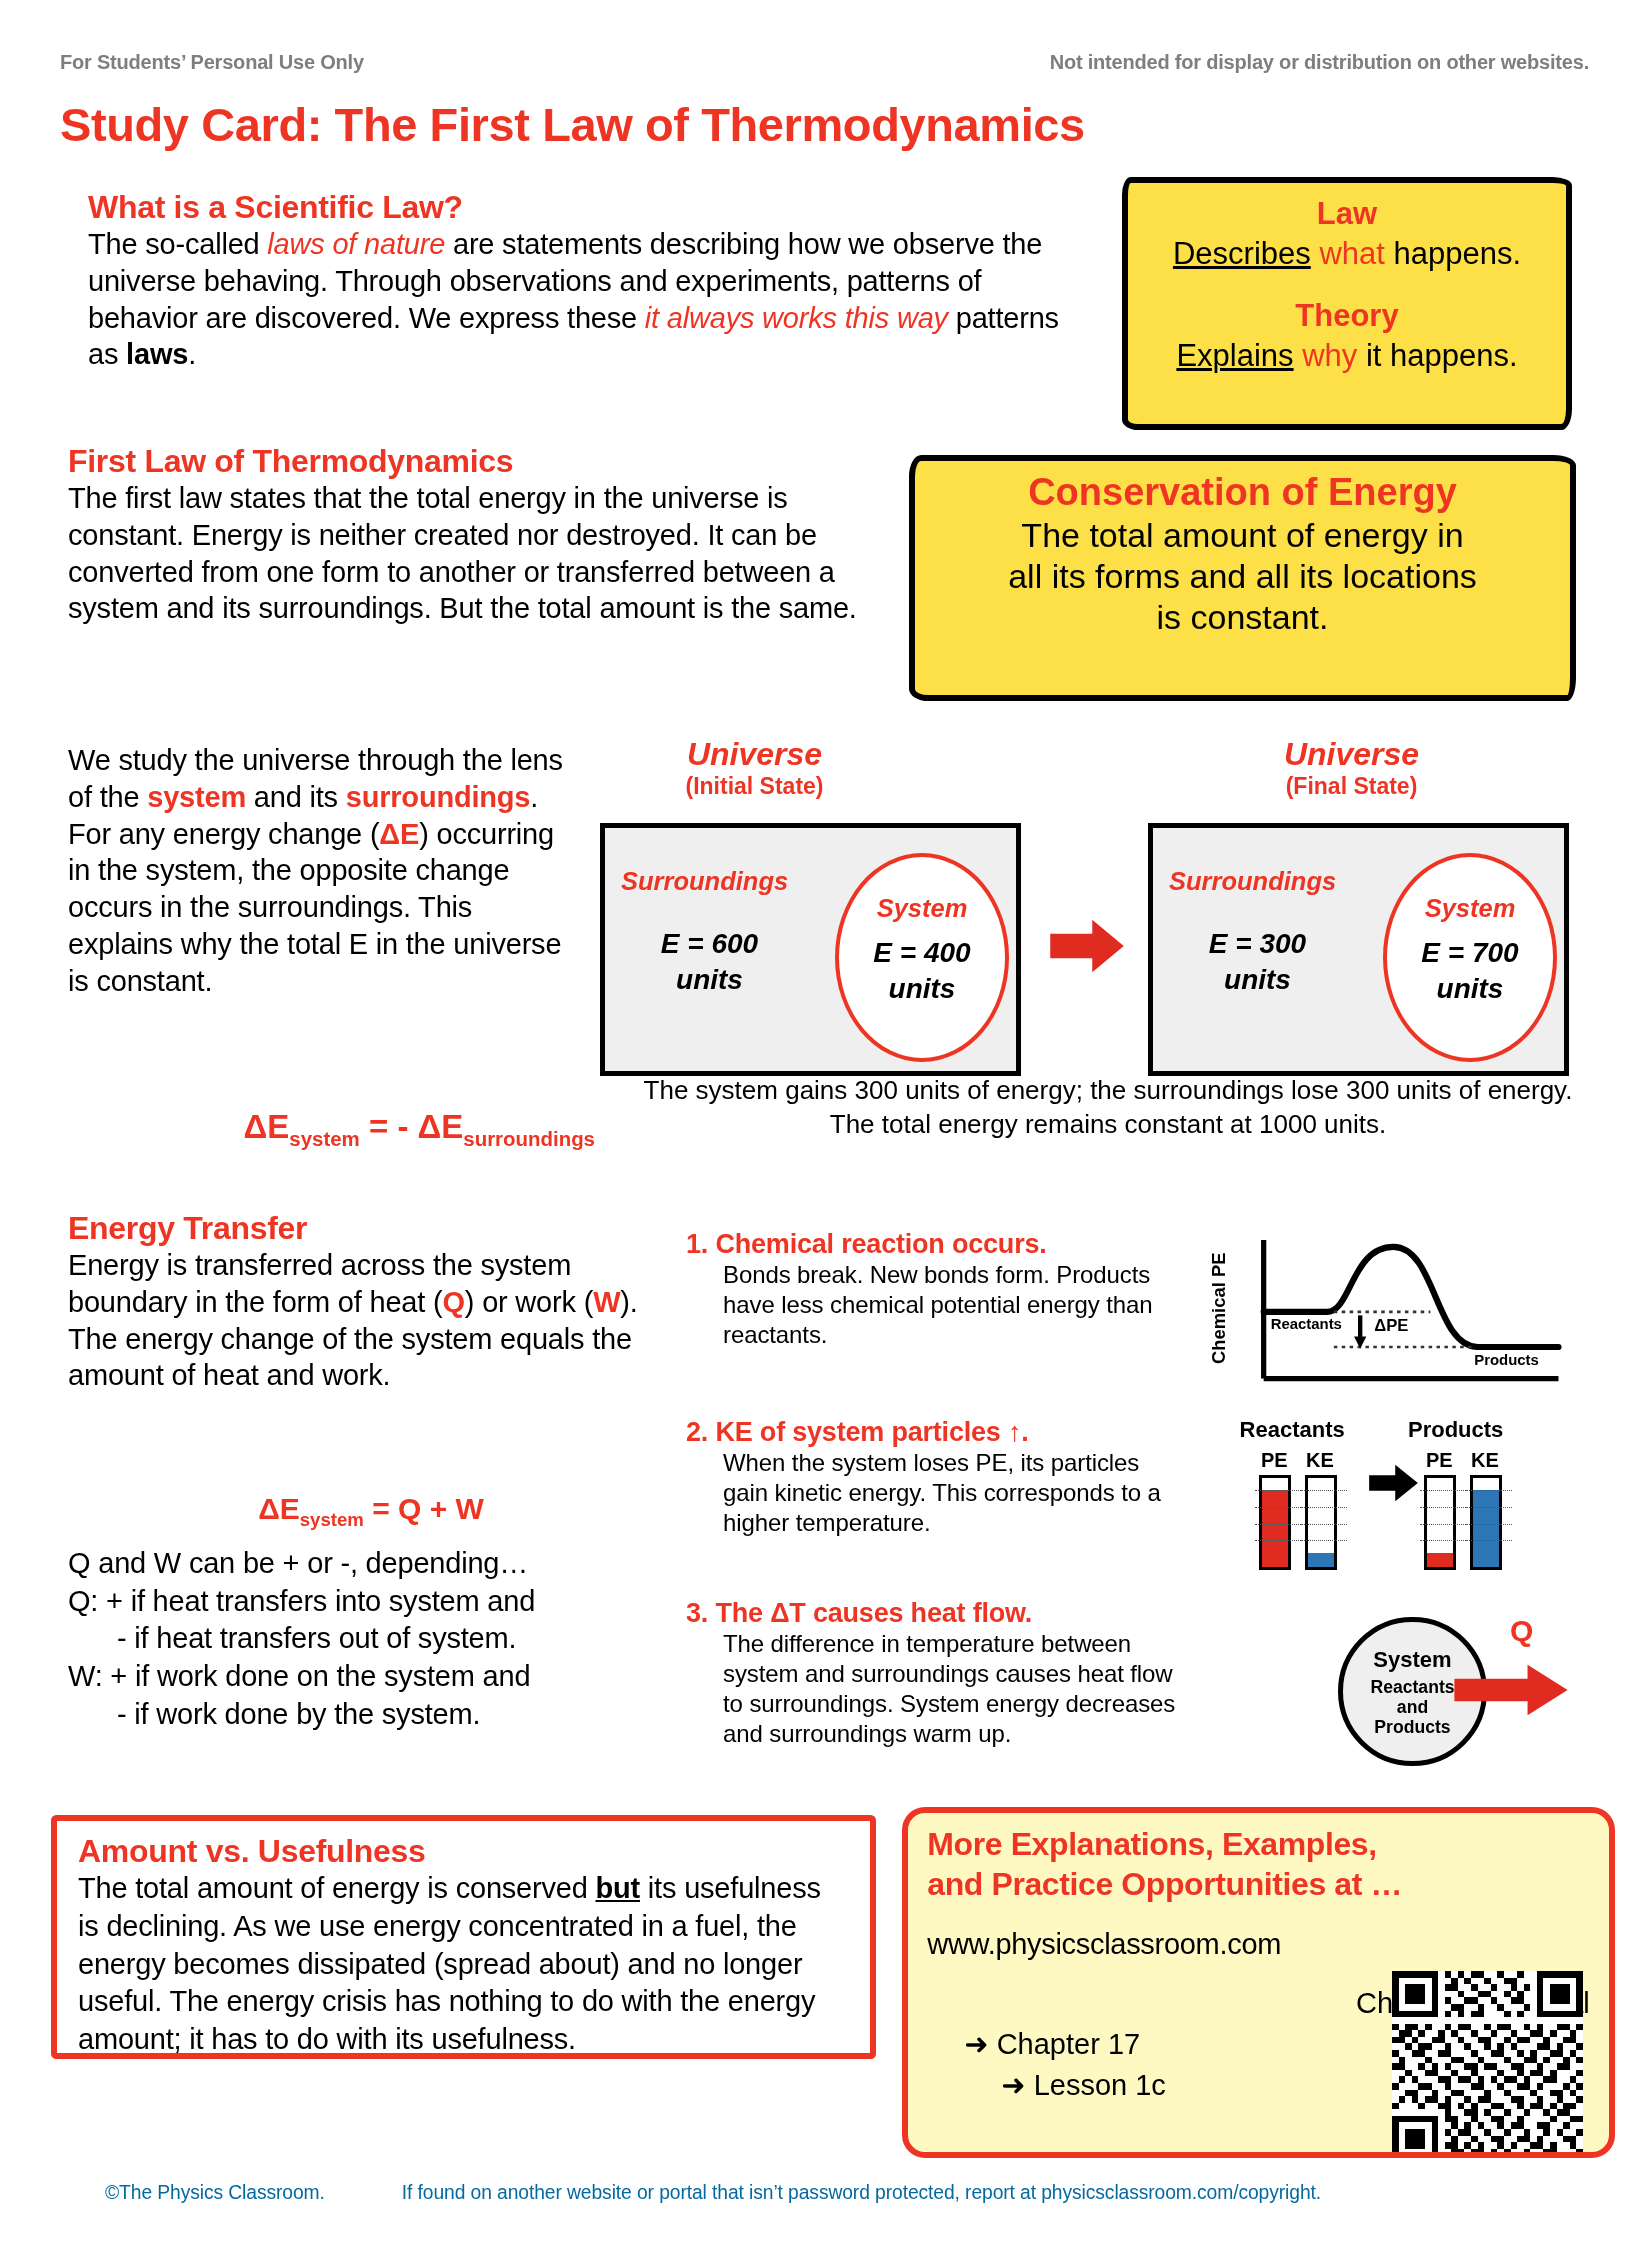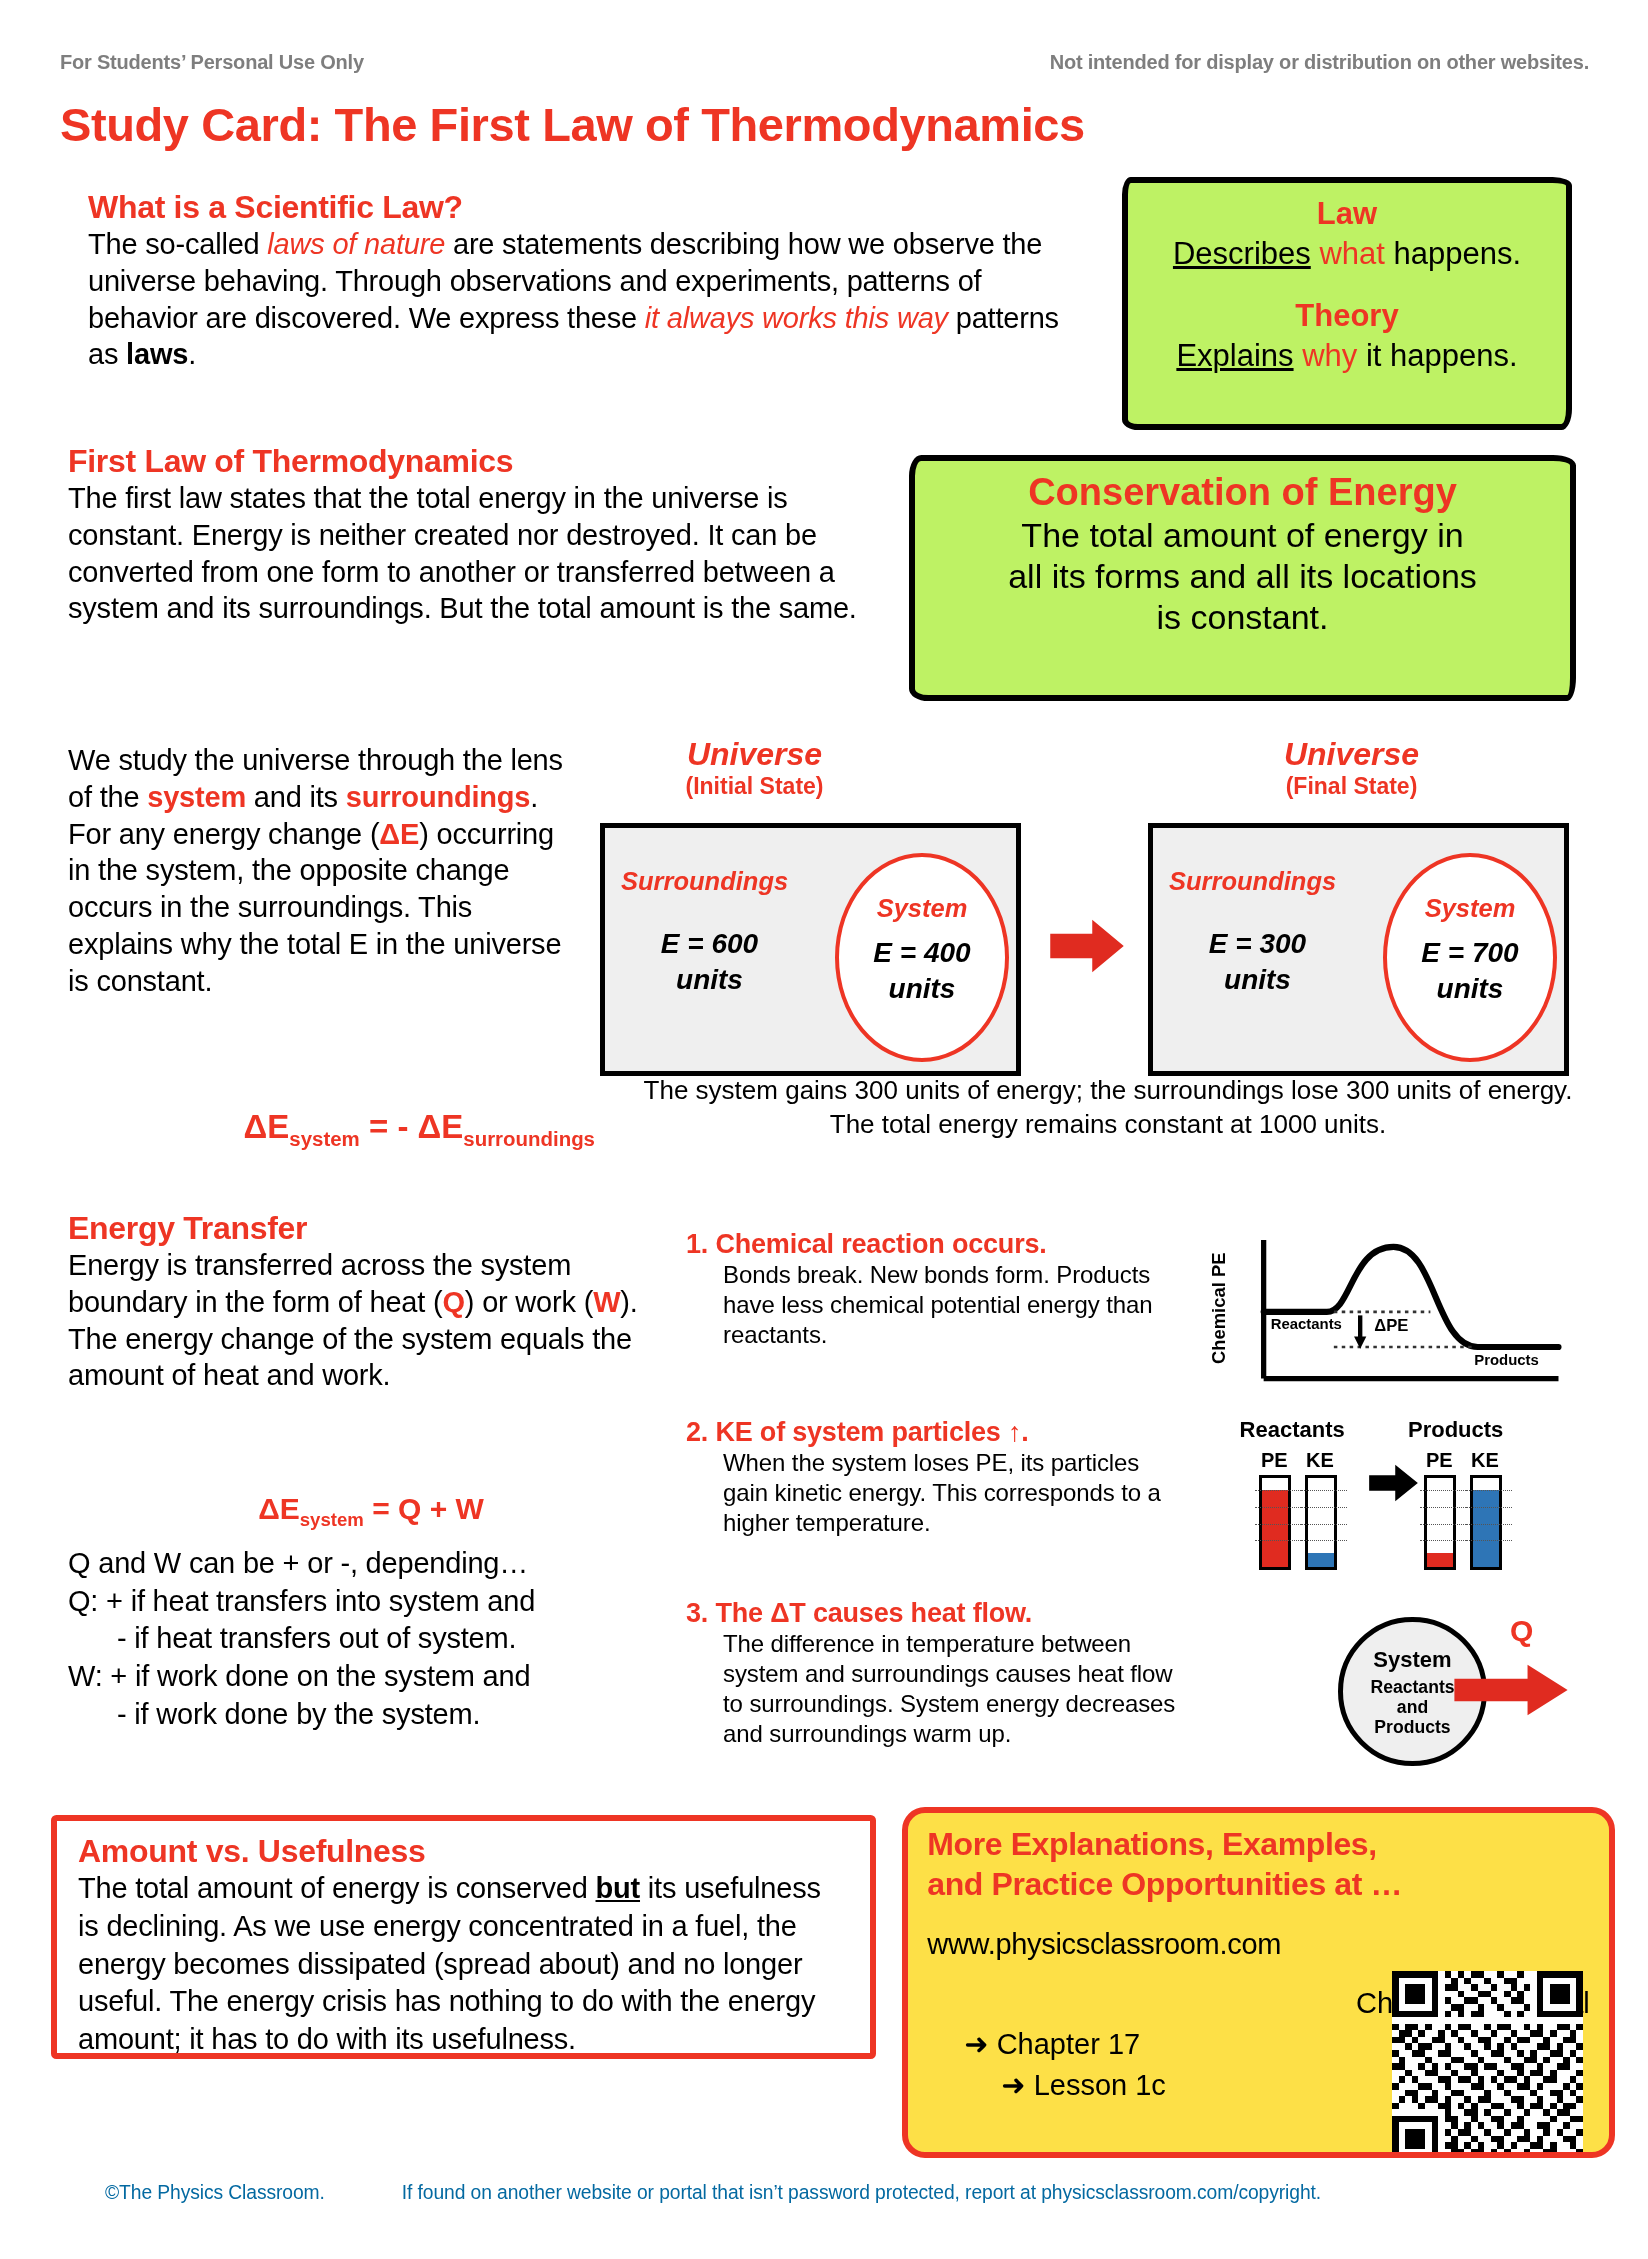--- a/index.html
+++ b/index.html
@@ -56,21 +56,21 @@
   }
   #signs { position: absolute; left: 68px; top: 1545px; width: 614px; }
   .sign-line { font-size: 29px; line-height: 1.3; letter-spacing: -0.2px; }
   .sign-ind { padding-left: 49px; }
 
   sub { font-size: 0.62em; }
 
   
   .rough-box {
     position: absolute;
-    background: #bef264;
+    background: #fde047;
     border: 6.1px solid #000;
     border-radius: 8.8px 19.3px 10.5px 16px / 17.6px 8.8px 21px 10.5px;
   }
   #box-law-theory {
     left: 1122px; top: 177px; width: 450px; height: 253px;
     padding: 12.3px 8.8px 0 8.8px; text-align: center;
   }
   #box-law-theory .bx-h {
     color: #EE3524; font-weight: bold; font-size: 31px; line-height: 1.25;
   }
@@ -190,21 +190,21 @@
   #box-amount {
     position: absolute; left: 51px; top: 1815px; width: 825px; height: 244px;
     border: 6.1px solid #EE3524; border-radius: 5.3px; background: #fff;
     padding: 12.3px 21px 0 21px;
   }
   #box-amount .sec-h { font-size: 32px; }
   #box-amount .body-txt { font-size: 29px; line-height: 1.30; }
 
   #box-more {
     position: absolute; left: 902px; top: 1807px; width: 713px; height: 351px;
-    border: 6.1px solid #EE3524; border-radius: 23px; background: #fde047;
+    border: 6.1px solid #EE3524; border-radius: 23px; background: #fef9c3;
     padding: 12.3px 19.3px 0 19.3px; overflow: hidden;
   }
   #box-more .mh {
     color: #EE3524; font-weight: bold; font-size: 32px; line-height: 1.24;
     letter-spacing: -0.4px;
   }
   #box-more .url { font-size: 29px; margin-top: 23px; letter-spacing: -0.3px; }
   #box-more .tut { font-size: 29px; margin-top: 26px; text-align: right; }
   #box-more .ch { font-size: 29px; padding-left: 37px; margin-top: 7px; }
   #box-more .ls { font-size: 29px; padding-left: 74px; margin-top: 7px; }

